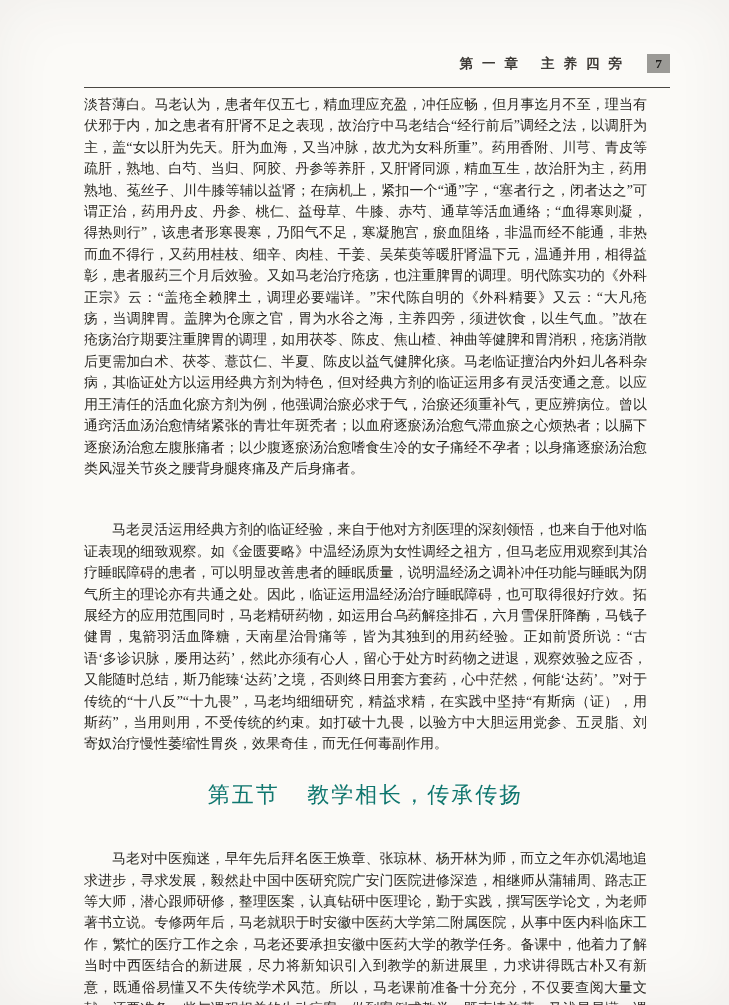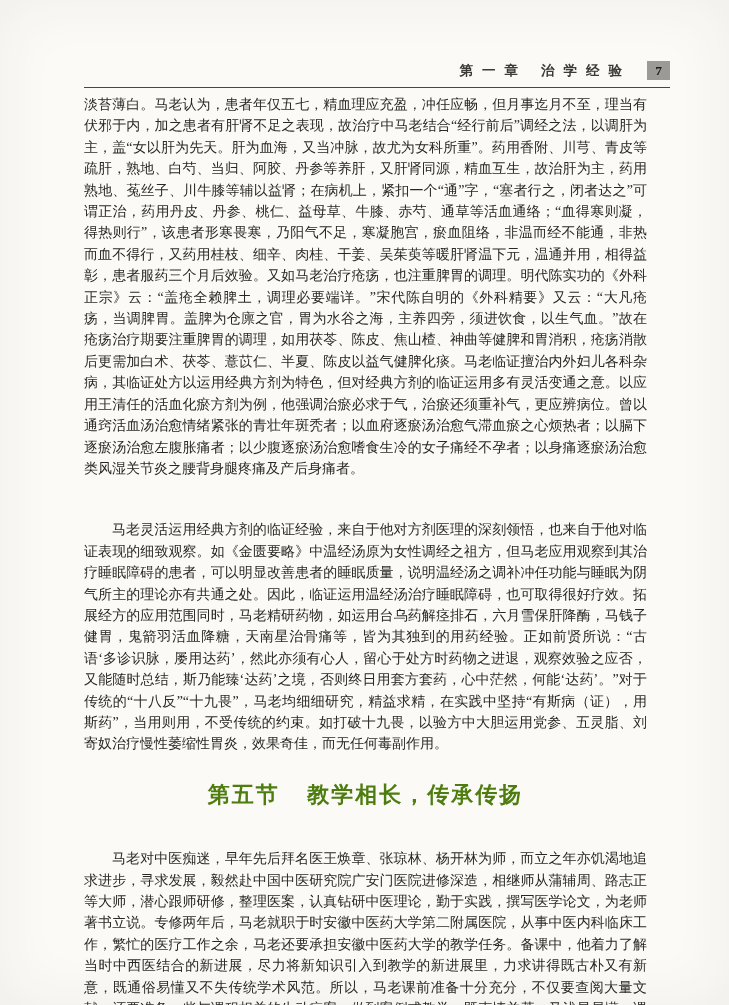--- a/index.html
+++ b/index.html
@@ -10,21 +10,21 @@
     height: 1005px;
     margin: 0 auto;
     background: #fbfaf7;
     box-shadow: inset 0 0 60px rgba(60,55,45,0.06);
     font-family: "Liberation Serif", "DejaVu Serif", serif;
     color: #262420;
     overflow: hidden;
   }
   .running-head {
     position: absolute;
-    top: 61px;
+    top: 54px;
     left: 84px;
     width: 586px;
     display: flex;
     justify-content: flex-end;
     align-items: center;
   }
   .running-head .head-text {
     font-size: 13.5px;
     letter-spacing: 9px;
     color: #3d3a36;
@@ -60,36 +60,36 @@
     text-align: justify;
     text-justify: inter-ideograph;
     color: #2a2823;
   }
   .body-text p { margin: 0; }
   .body-text p.indent { text-indent: 2em; margin-top: 40px; }
   .section-heading {
     margin: 27px 0 34px 0;
     text-align: center;
     font-size: 22px;
-    font-weight: 700;
+    font-weight: 400;
     letter-spacing: 2px;
-    color: #4d7c0f;
+    color: #0f766e;
     line-height: 1.2;
   }
   .section-heading .section-title-text { margin-left: 0.9em; }
 </style>
 </head>
 <body>
 
 <div class="page">
 
   <div class="running-head">
     <span class="head-text">第一章</span>
     <span class="head-gap"></span>
-    <span class="head-text">治学经验</span>
+    <span class="head-text">主养四旁</span>
     <span class="pagenum-box">7</span>
   </div>
 
   <div class="head-rule"></div>
 
   <div class="body-text">
     <p>淡苔薄白。马老认为，患者年仅五七，精血理应充盈，冲任应畅，但月事迄月不至，理当有伏邪于内，加之患者有肝肾不足之表现，故治疗中马老结合“经行前后”调经之法，以调肝为主，盖“女以肝为先天。肝为血海，又当冲脉，故尤为女科所重”。药用香附、川芎、青皮等疏肝，熟地、白芍、当归、阿胶、丹参等养肝，又肝肾同源，精血互生，故治肝为主，药用熟地、菟丝子、川牛膝等辅以益肾；在病机上，紧扣一个“通”字，“塞者行之，闭者达之”可谓正治，药用丹皮、丹参、桃仁、益母草、牛膝、赤芍、通草等活血通络；“血得寒则凝，得热则行”，该患者形寒畏寒，乃阳气不足，寒凝胞宫，瘀血阻络，非温而经不能通，非热而血不得行，又药用桂枝、细辛、肉桂、干姜、吴茱萸等暖肝肾温下元，温通并用，相得益彰，患者服药三个月后效验。又如马老治疗疮疡，也注重脾胃的调理。明代陈实功的《外科正宗》云：“盖疮全赖脾土，调理必要端详。”宋代陈自明的《外科精要》又云：“大凡疮疡，当调脾胃。盖脾为仓廪之官，胃为水谷之海，主养四旁，须进饮食，以生气血。”故在疮疡治疗期要注重脾胃的调理，如用茯苓、陈皮、焦山楂、神曲等健脾和胃消积，疮疡消散后更需加白术、茯苓、薏苡仁、半夏、陈皮以益气健脾化痰。马老临证擅治内外妇儿各科杂病，其临证处方以运用经典方剂为特色，但对经典方剂的临证运用多有灵活变通之意。以应用王清任的活血化瘀方剂为例，他强调治瘀必求于气，治瘀还须重补气，更应辨病位。曾以通窍活血汤治愈情绪紧张的青壮年斑秃者；以血府逐瘀汤治愈气滞血瘀之心烦热者；以膈下逐瘀汤治愈左腹胀痛者；以少腹逐瘀汤治愈嗜食生冷的女子痛经不孕者；以身痛逐瘀汤治愈类风湿关节炎之腰背身腿疼痛及产后身痛者。</p>
     <p class="indent">马老灵活运用经典方剂的临证经验，来自于他对方剂医理的深刻领悟，也来自于他对临证表现的细致观察。如《金匮要略》中温经汤原为女性调经之祖方，但马老应用观察到其治疗睡眠障碍的患者，可以明显改善患者的睡眠质量，说明温经汤之调补冲任功能与睡眠为阴气所主的理论亦有共通之处。因此，临证运用温经汤治疗睡眠障碍，也可取得很好疗效。拓展经方的应用范围同时，马老精研药物，如运用台乌药解痉排石，六月雪保肝降酶，马钱子健胃，鬼箭羽活血降糖，天南星治骨痛等，皆为其独到的用药经验。正如前贤所说：“古语‘多诊识脉，屡用达药’，然此亦须有心人，留心于处方时药物之进退，观察效验之应否，又能随时总结，斯乃能臻‘达药’之境，否则终日用套方套药，心中茫然，何能‘达药’。”对于传统的“十八反”“十九畏”，马老均细细研究，精益求精，在实践中坚持“有斯病（证），用斯药”，当用则用，不受传统的约束。如打破十九畏，以验方中大胆运用党参、五灵脂、刘寄奴治疗慢性萎缩性胃炎，效果奇佳，而无任何毒副作用。</p>
 
     <h2 class="section-heading">

